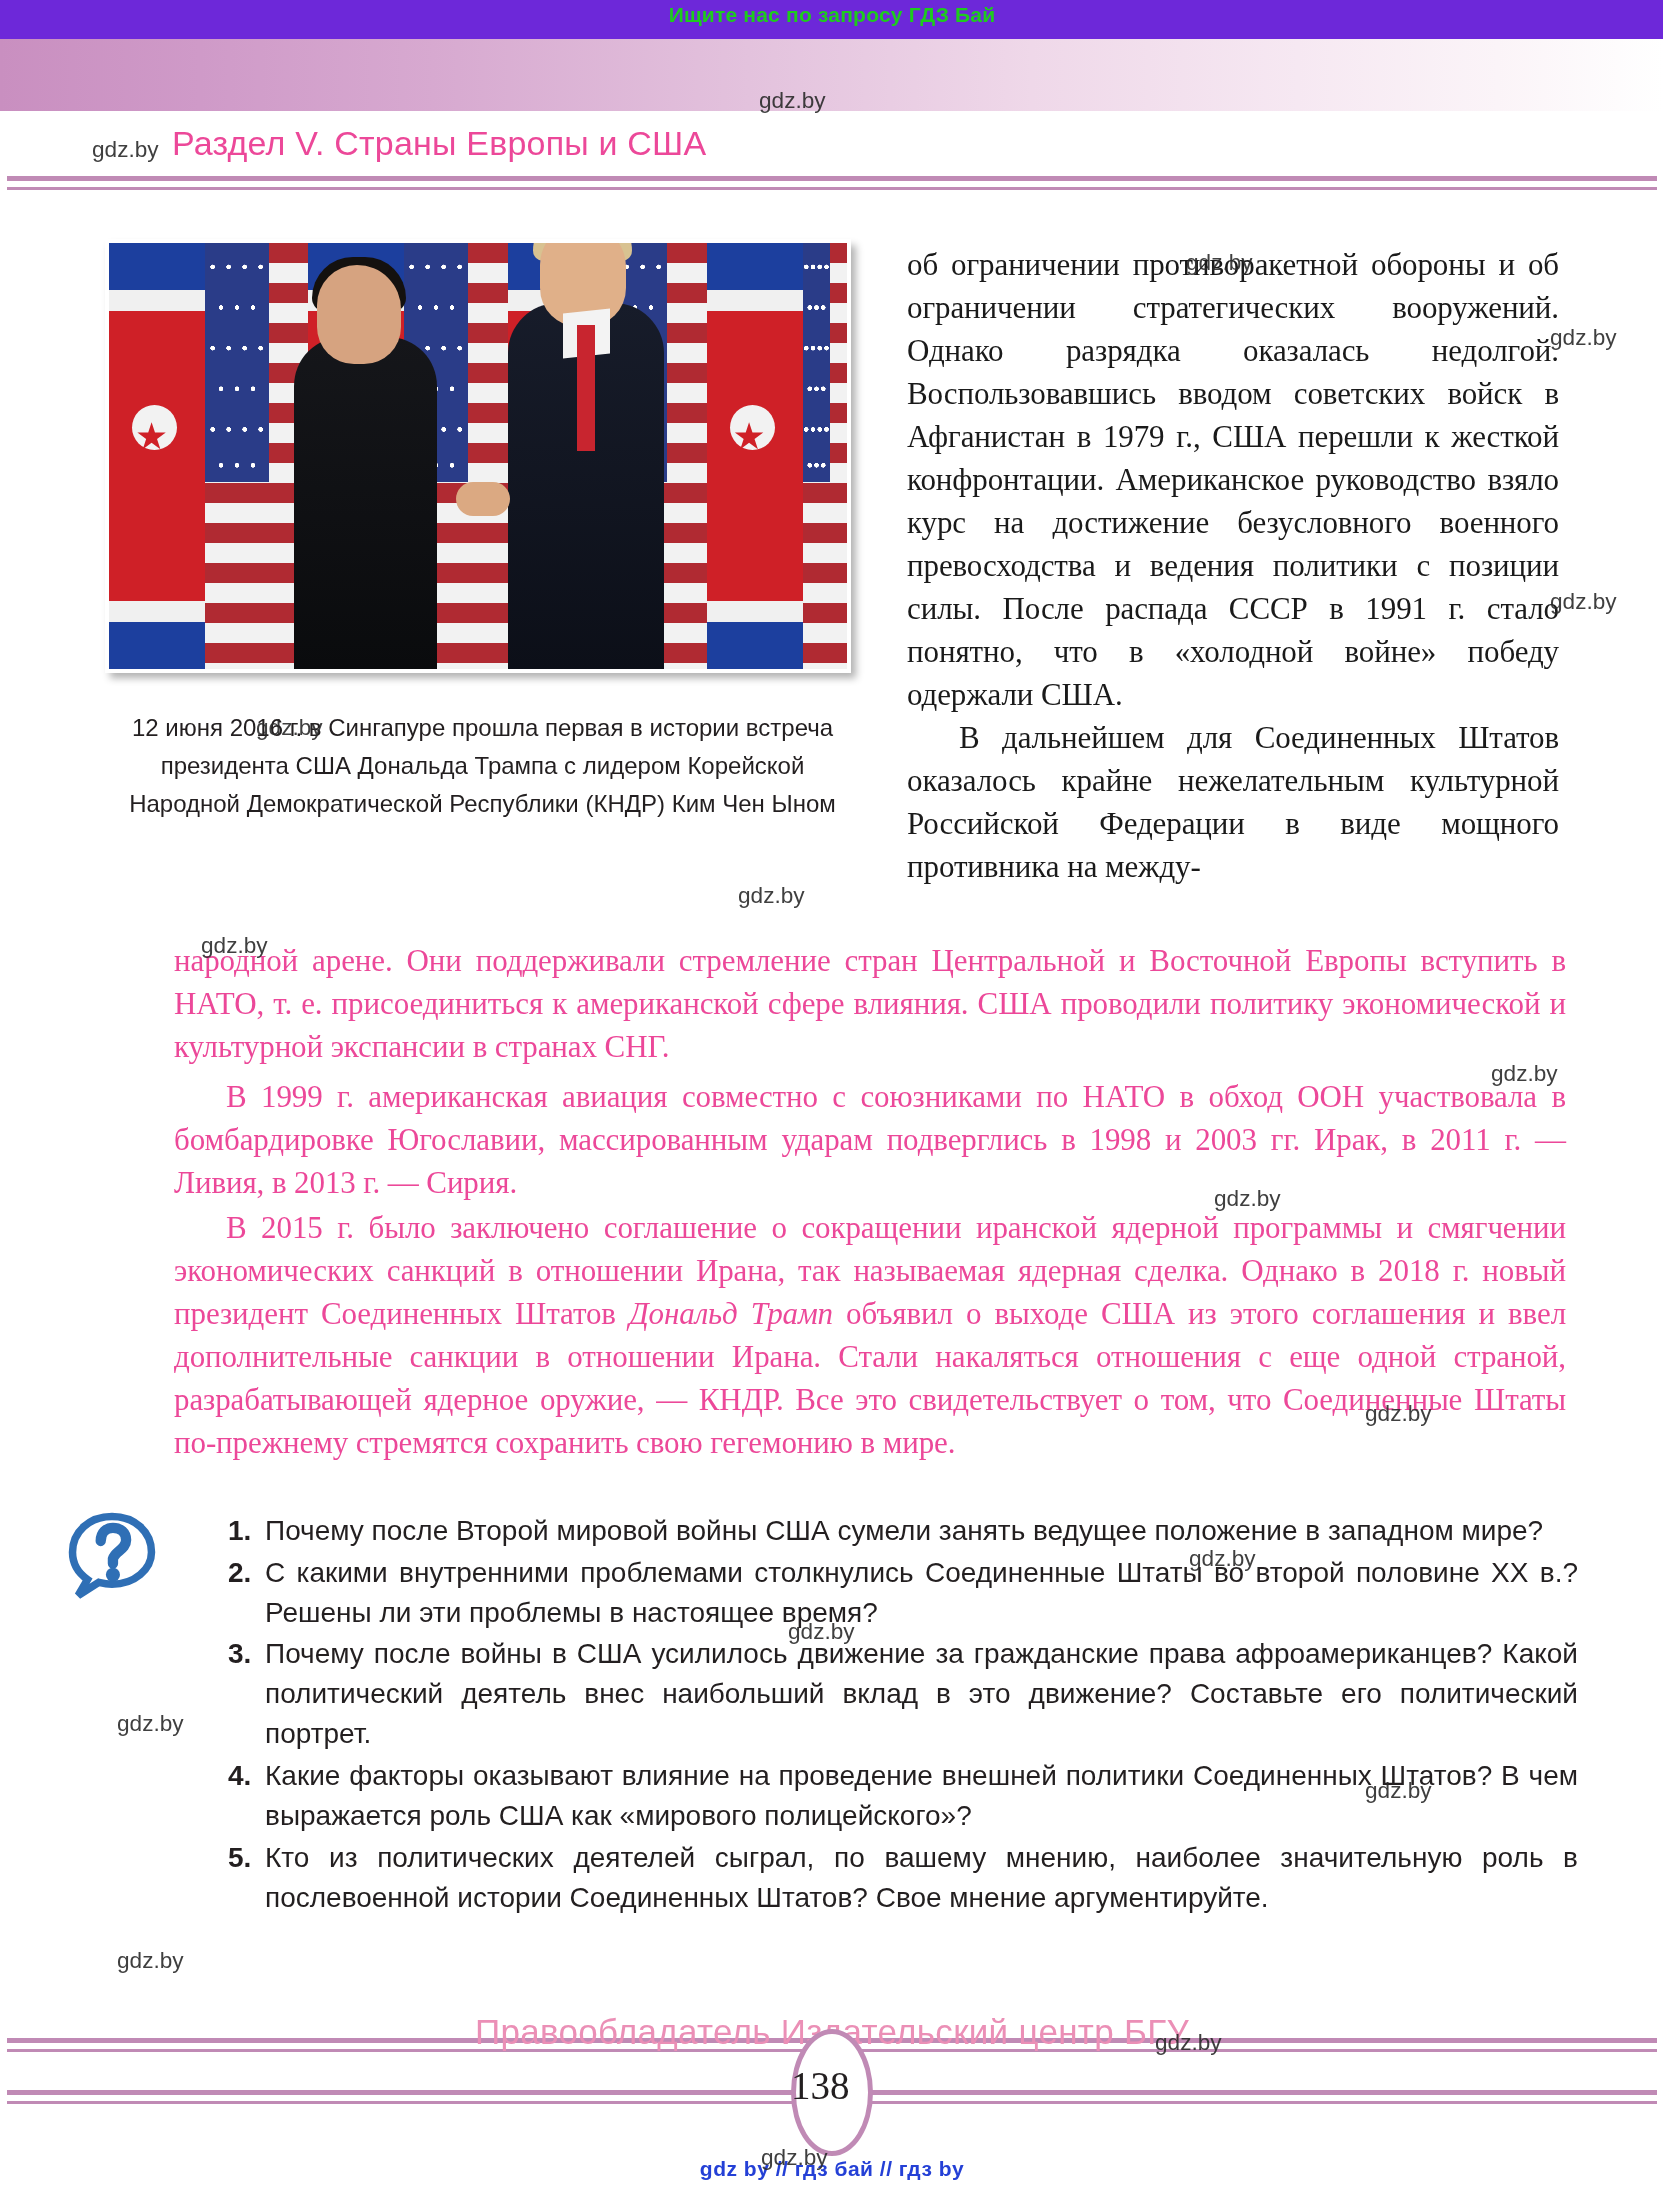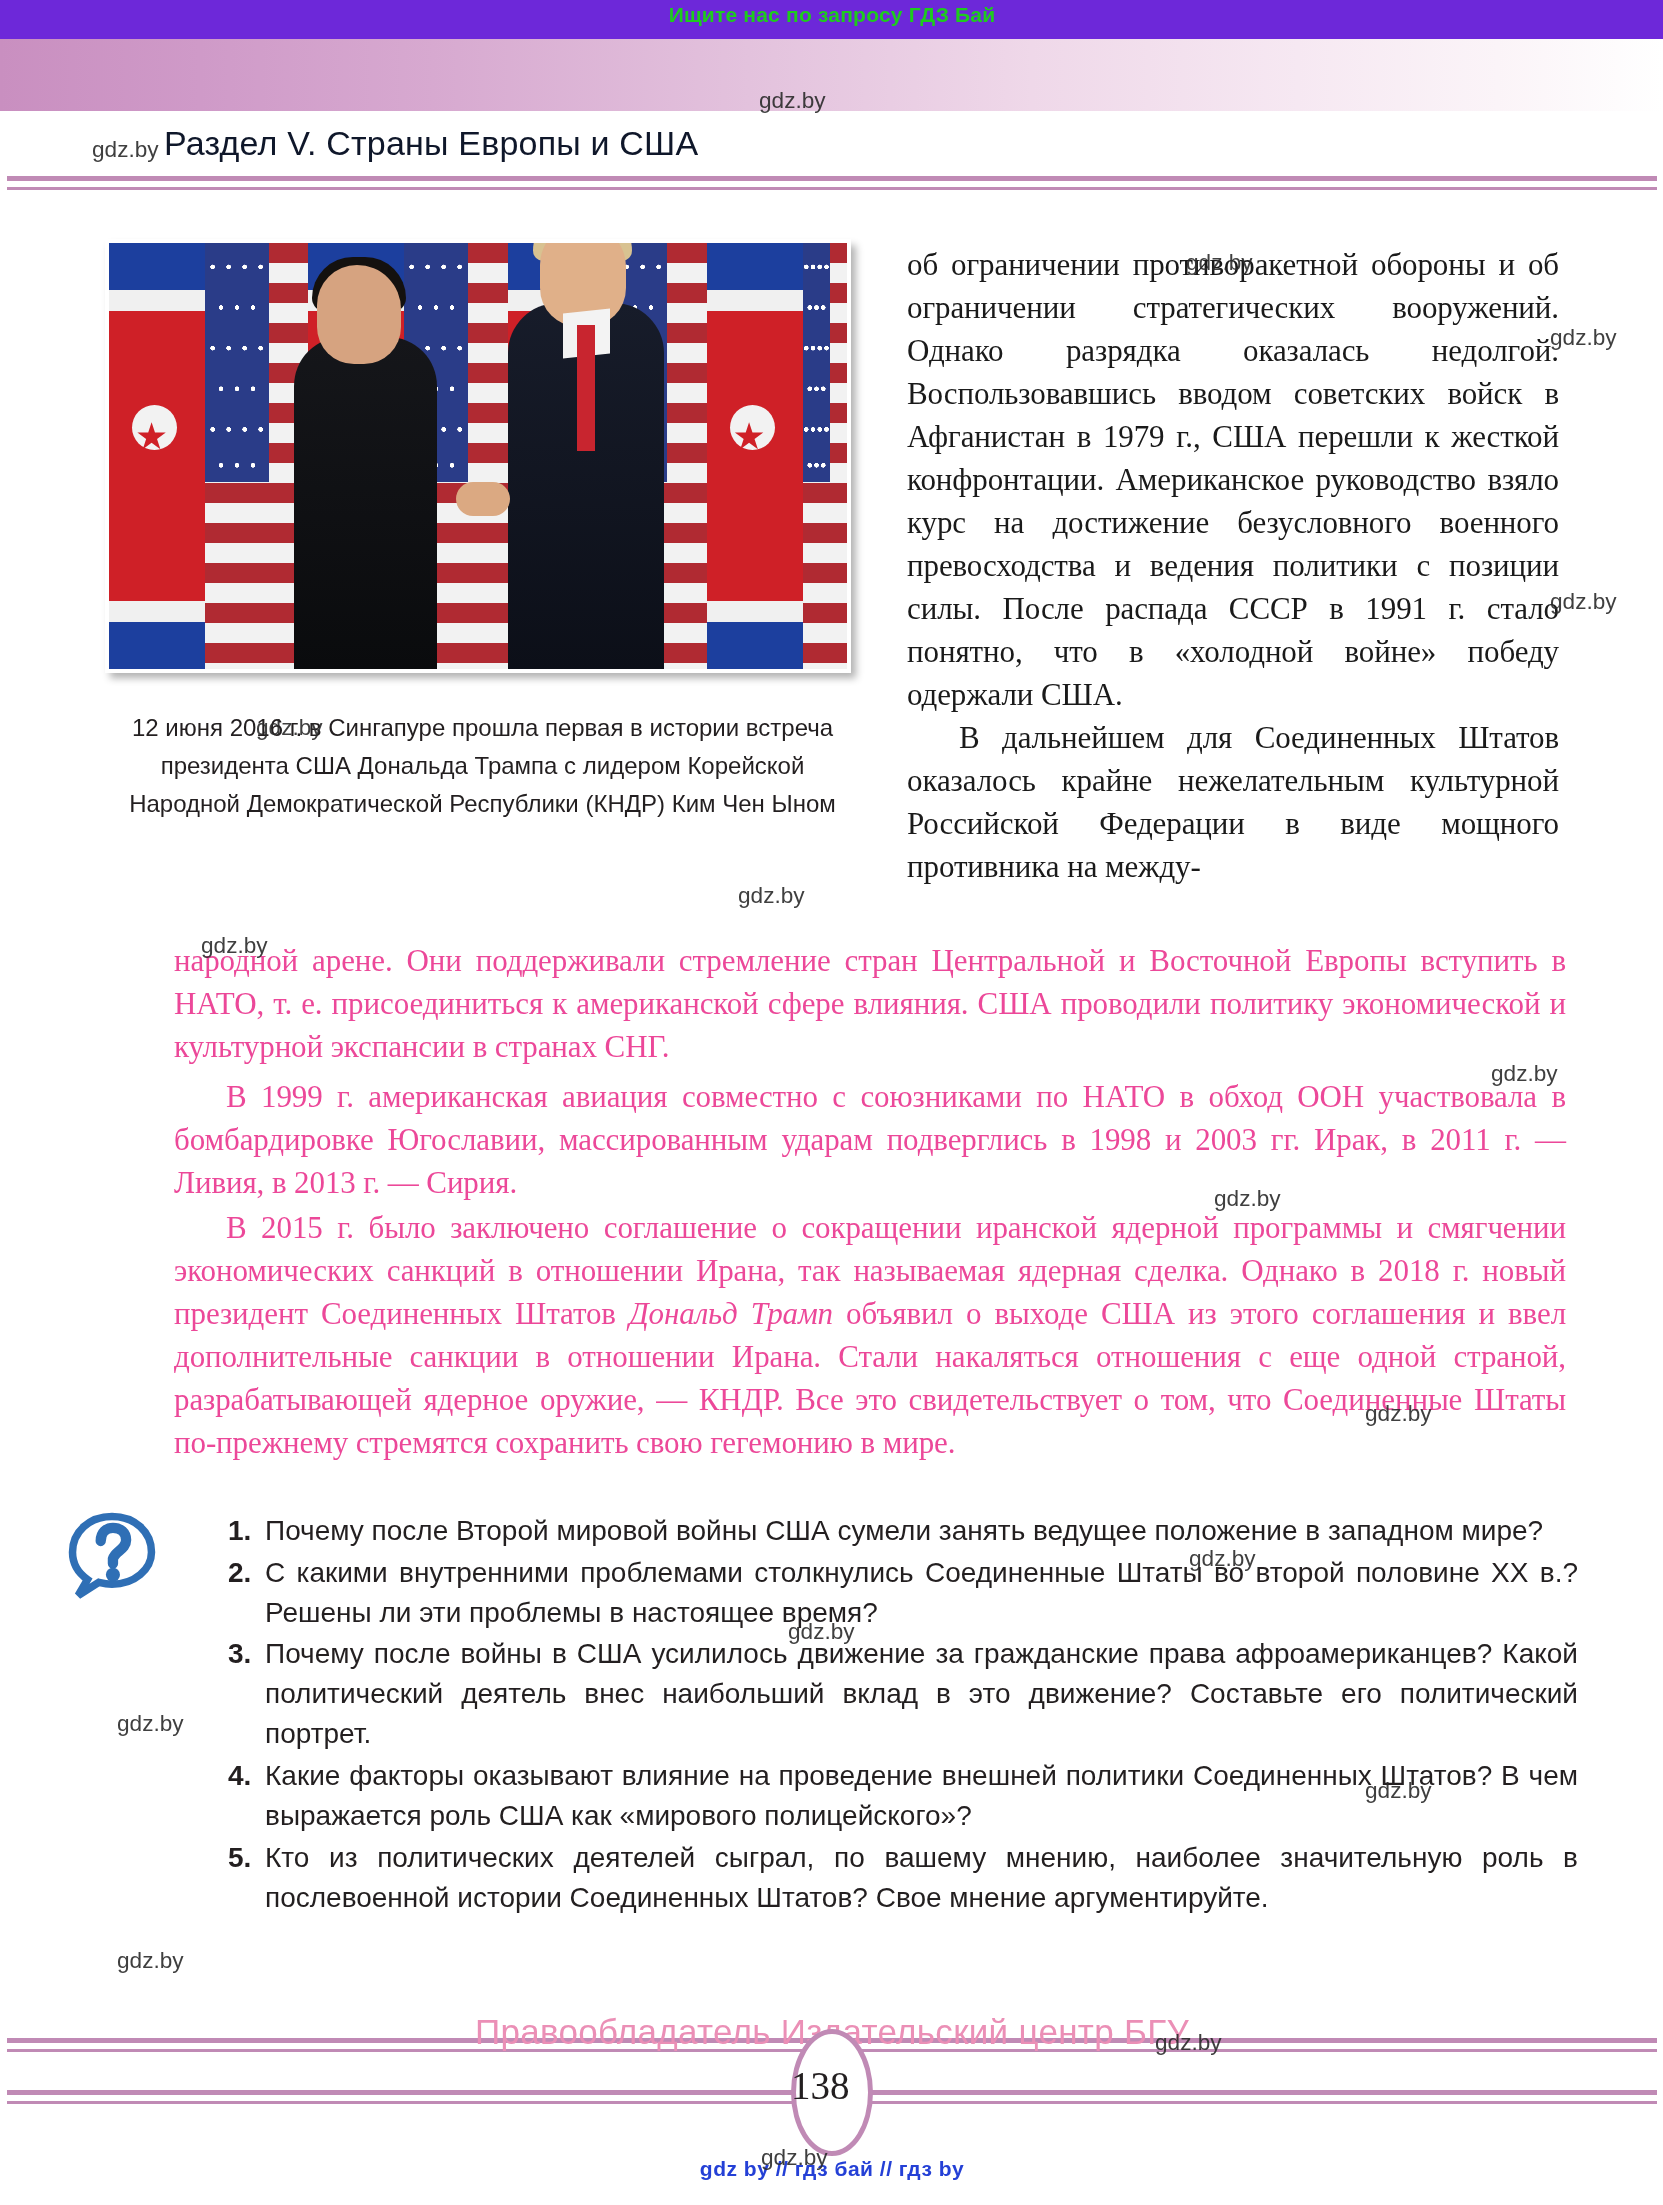--- a/index.html
+++ b/index.html
@@ -53,24 +53,24 @@
     position: absolute;
     top: 0; left: 0;
     width: 1664px;
     height: 2205px;
   }
 
   
   .section-title {
     position: absolute;
     top: 124px;
-    left: 164px;
+    left: 172px;
     font-family: "Liberation Sans", sans-serif;
     font-size: 34px;
-    color: #0f172a;
+    color: #ec4899;
     letter-spacing: 0.2px;
   }
 
   
   .rule-top {
     position: absolute;
     left: 6.7px;
     width: 1650px;
   }
   .rule-line-thick { height: 5px; background: #c08ab5; }

